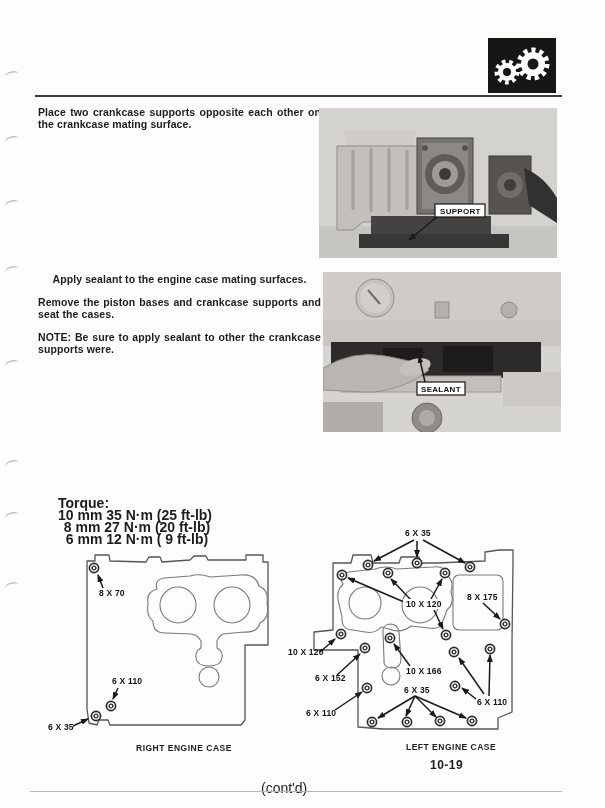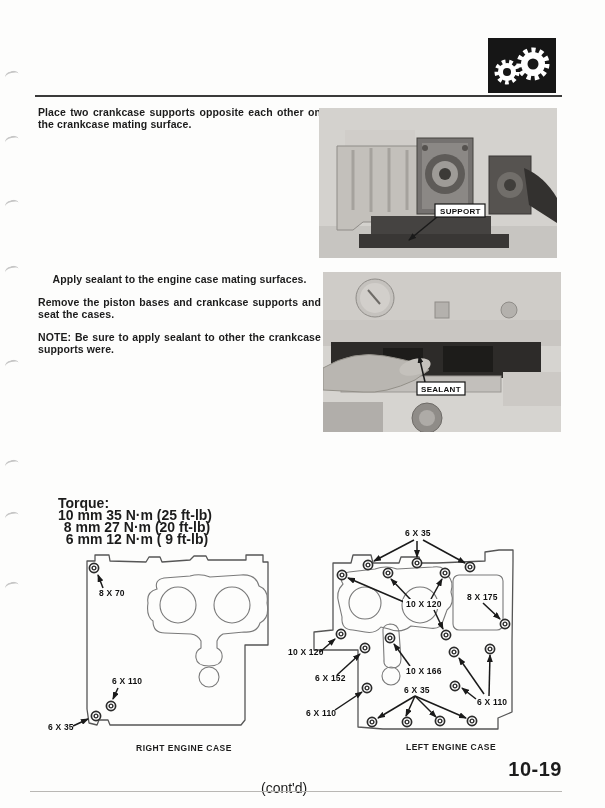--- a/index.html
+++ b/index.html
@@ -22,22 +22,22 @@
   .diagram{position:absolute;}
   .case-line{fill:none;stroke:#565656;stroke-width:1.3;stroke-linejoin:round;}
   .gasket{fill:none;stroke:#7a7a7a;stroke-width:1.1;}
   .bolt-o{fill:#fff;stroke:#2b2b2b;stroke-width:1.7;}
   .bolt-i{fill:none;stroke:#2b2b2b;stroke-width:1.4;}
   .dlabel{font:600 8.5px "Liberation Sans",sans-serif;fill:#111;letter-spacing:.2px;}
   .arrow{stroke:#1a1a1a;stroke-width:1.5;}
   .lblbg{fill:#fdfdfc;}
   .caption{position:absolute;font-size:8.5px;font-weight:bold;letter-spacing:.5px;padding-left:48px;}
   .contd{position:absolute;left:261px;top:780px;font-size:14px;}
-  .page-number{position:absolute;left:430px;top:758px;width:132px;text-align:right;
-        font-size:20px;font-weight:bold;letter-spacing:.5px;}
+  .page-number{position:absolute;left:430px;top:758px;width:132px;text-align:left;
+        font-size:12px;font-weight:bold;letter-spacing:.5px;}
 </style>
 </head>
 <body>
 
 <div class="page">
 
   <svg width="0" height="0" style="position:absolute" aria-hidden="true">
     <defs>
       <marker id="ah" markerWidth="8" markerHeight="6" refX="7" refY="3" orient="auto" markerUnits="userSpaceOnUse">
         <path d="M0,0 L8,3 L0,6 Z" fill="#1a1a1a"></path>

